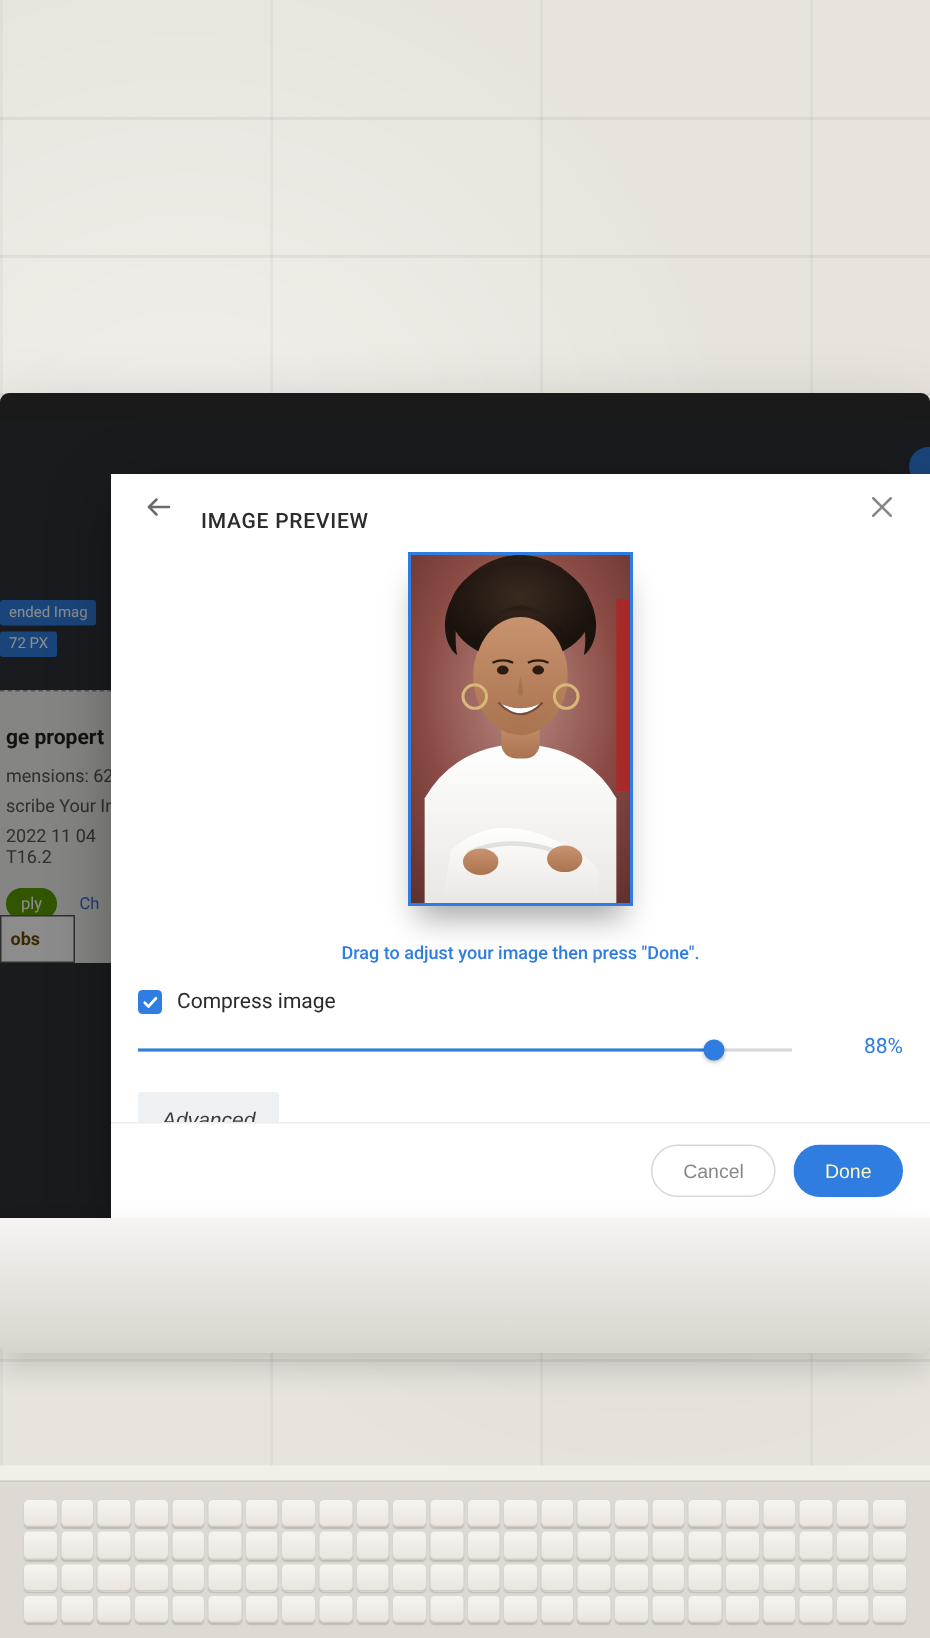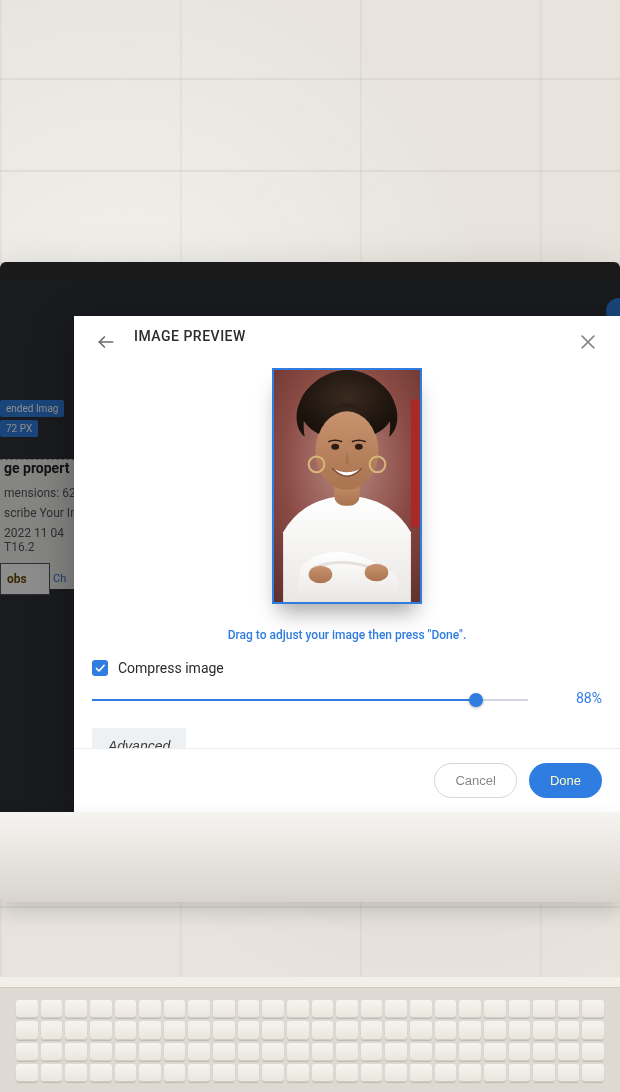--- a/index.html
+++ b/index.html
@@ -88,21 +88,21 @@
     }
     .ul-topbar { height: 50px; }
     .ul-left {
       position: absolute; left: 0; top: 120px; width: 95px; padding-left: 0;
     }
     .ul-pill {
       background: #2f7de0; color: #fff; font-size: 10px; padding: 3px 6px;
       border-radius: 2px; display: inline-block; margin-bottom: 4px;
     }
     .ul-section {
-      margin-top: 18px; padding: 0 4px; color: #4a4a4a;
+      margin-top: 18px; padding: 23px 4px; color: #4a4a4a;
       background: #f2f2f0; border-top: 1px dashed #999;
     }
     .ul-section h4 { font-size: 14px; font-weight: 700; color: #222; margin-bottom: 10px; }
     .ul-section div { margin: 6px 0; color: #555; }
     .ul-apply {
       display: inline-block; background: #5a9a00; color: #fff; font-size: 11px;
       padding: 4px 10px; border-radius: 12px;
     }
     .ul-change { color: #3b6cd1; font-size: 11px; margin-left: 12px; }
     .ul-right {
@@ -125,21 +125,21 @@
     
     .modal {
       position: absolute;
       left: 74px; right: 0; top: 36px;
       bottom: 0;
       background: #fff;
       box-shadow: 0 10px 40px rgba(0,0,0,0.3);
       display: flex; flex-direction: column;
     }
     .modal-header {
-      display: flex; align-items: flex-start; padding: 12px 18px;
+      display: flex; align-items: flex-end; padding: 12px 18px;
       height: 52px;
     }
     .back-btn { color: #6b6b6b; padding: 4px; cursor: pointer; }
     .modal-title {
       margin-left: 14px; font-size: 14px; letter-spacing: 0.5px;
       font-weight: 500; color: #2c2c2c;
     }
     .close-btn { margin-left: auto; color: #888; padding: 4px; cursor: pointer; }
 
     .modal-body { flex: 1; padding: 0 18px 10px; overflow: hidden; }

